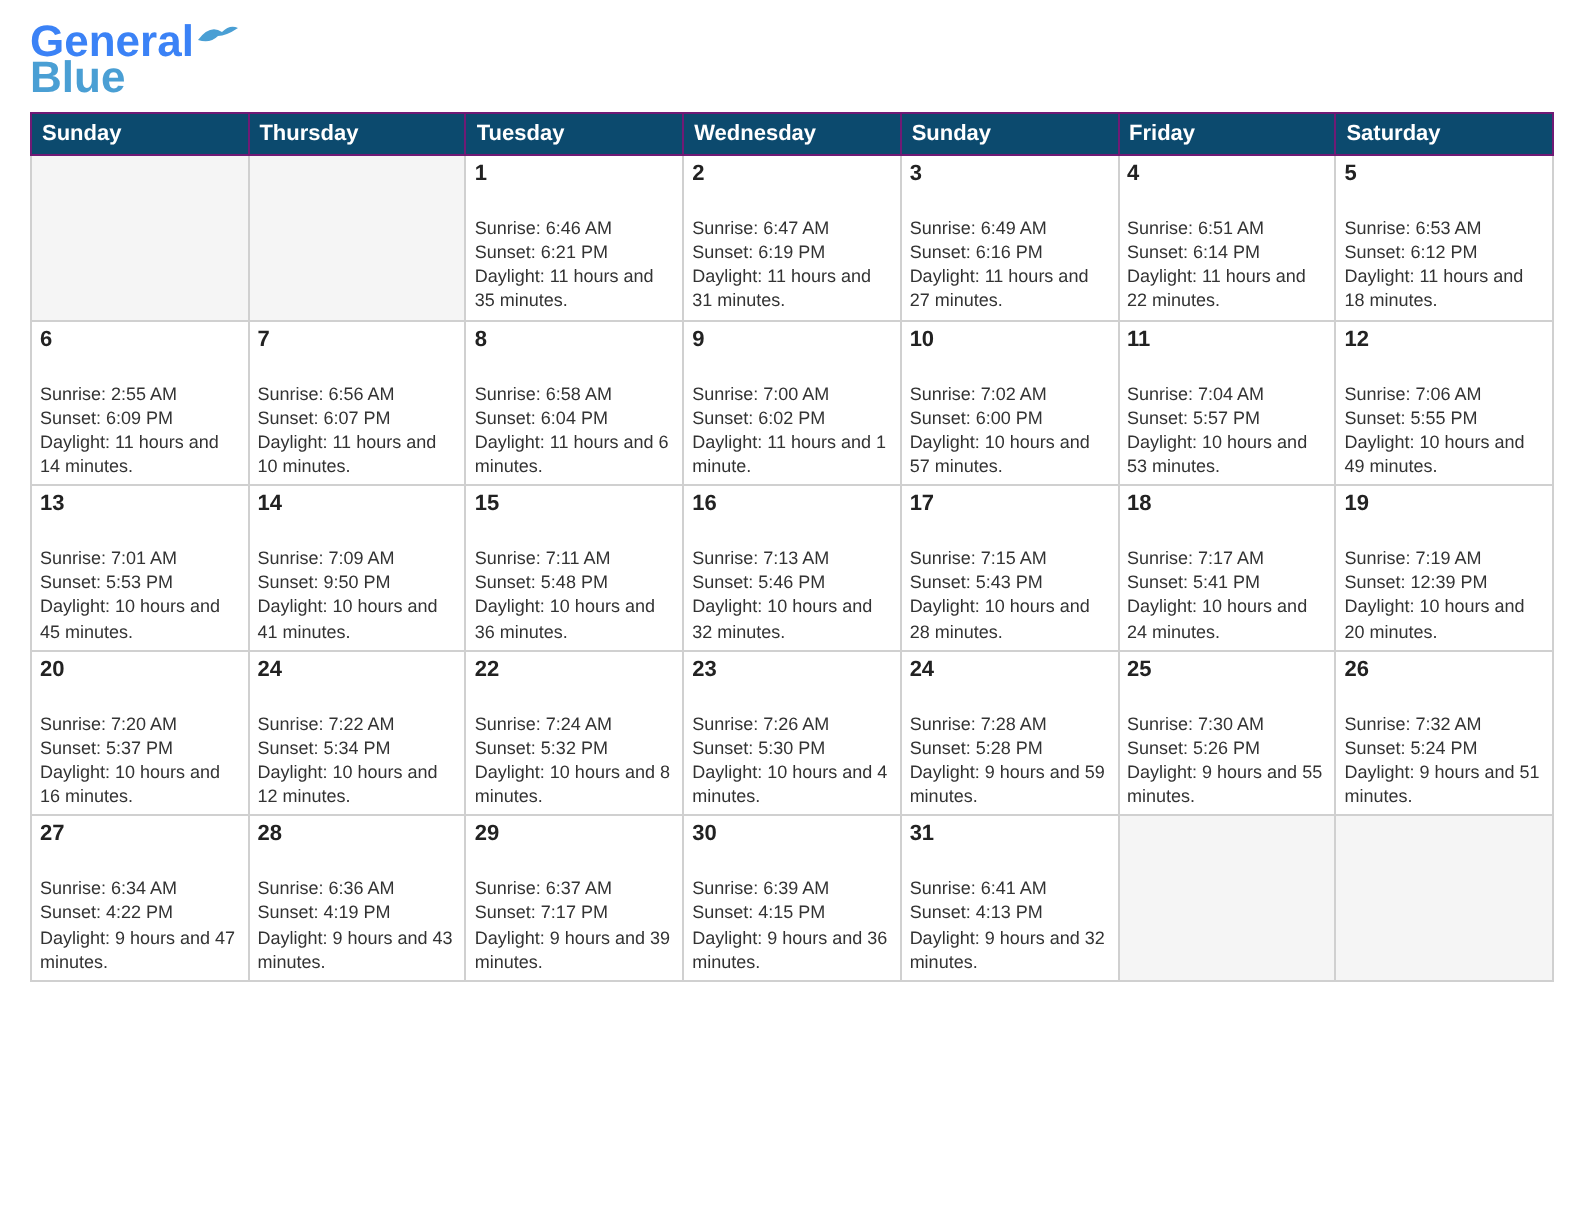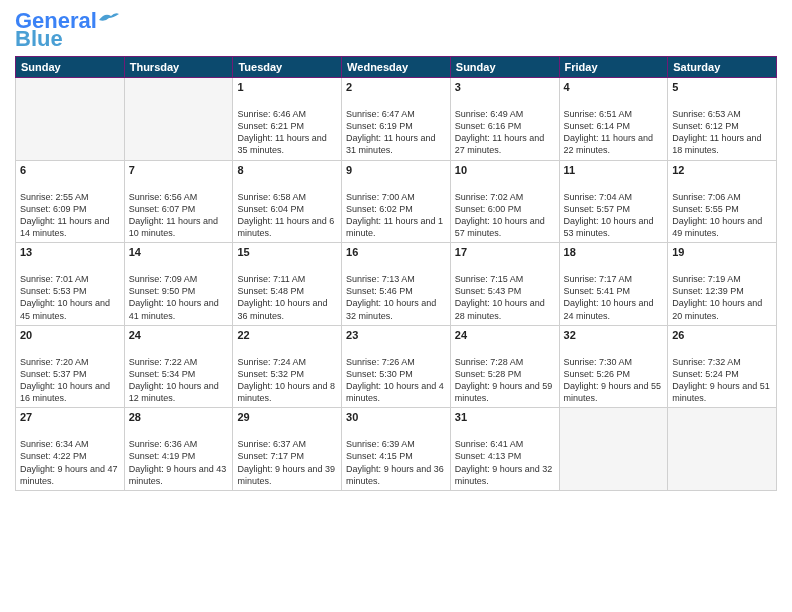--- a/index.html
+++ b/index.html
@@ -285,21 +285,21 @@
 and 4 minutes.</div>
           </td>
           <td>
             <span class="day-num">24</span>
             <div class="day-detail">Sunrise: 7:28 AM
 Sunset: 5:28 PM
 Daylight: 9 hours
 and 59 minutes.</div>
           </td>
           <td>
-            <span class="day-num">32</span>
+            <span class="day-num">25</span>
             <div class="day-detail">Sunrise: 7:30 AM
 Sunset: 5:26 PM
 Daylight: 9 hours
 and 55 minutes.</div>
           </td>
           <td>
             <span class="day-num">26</span>
             <div class="day-detail">Sunrise: 7:32 AM
 Sunset: 5:24 PM
 Daylight: 9 hours

